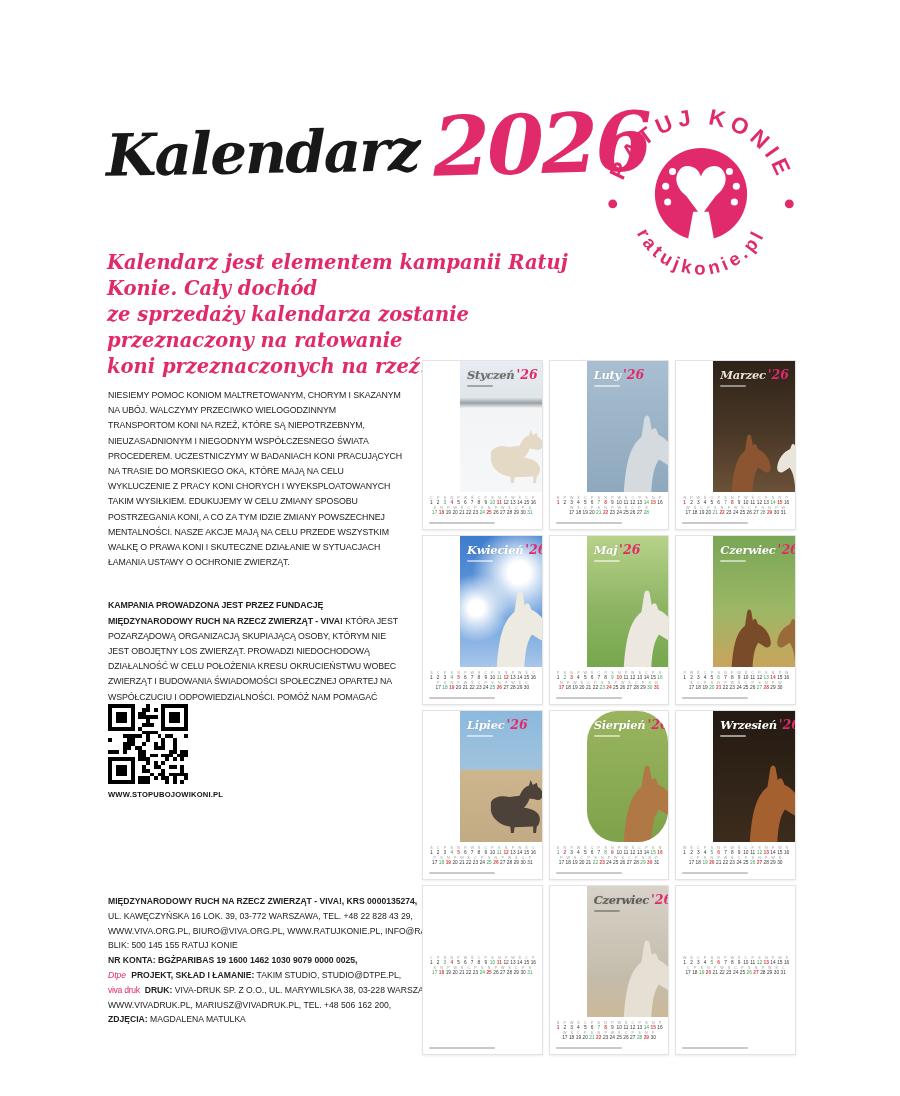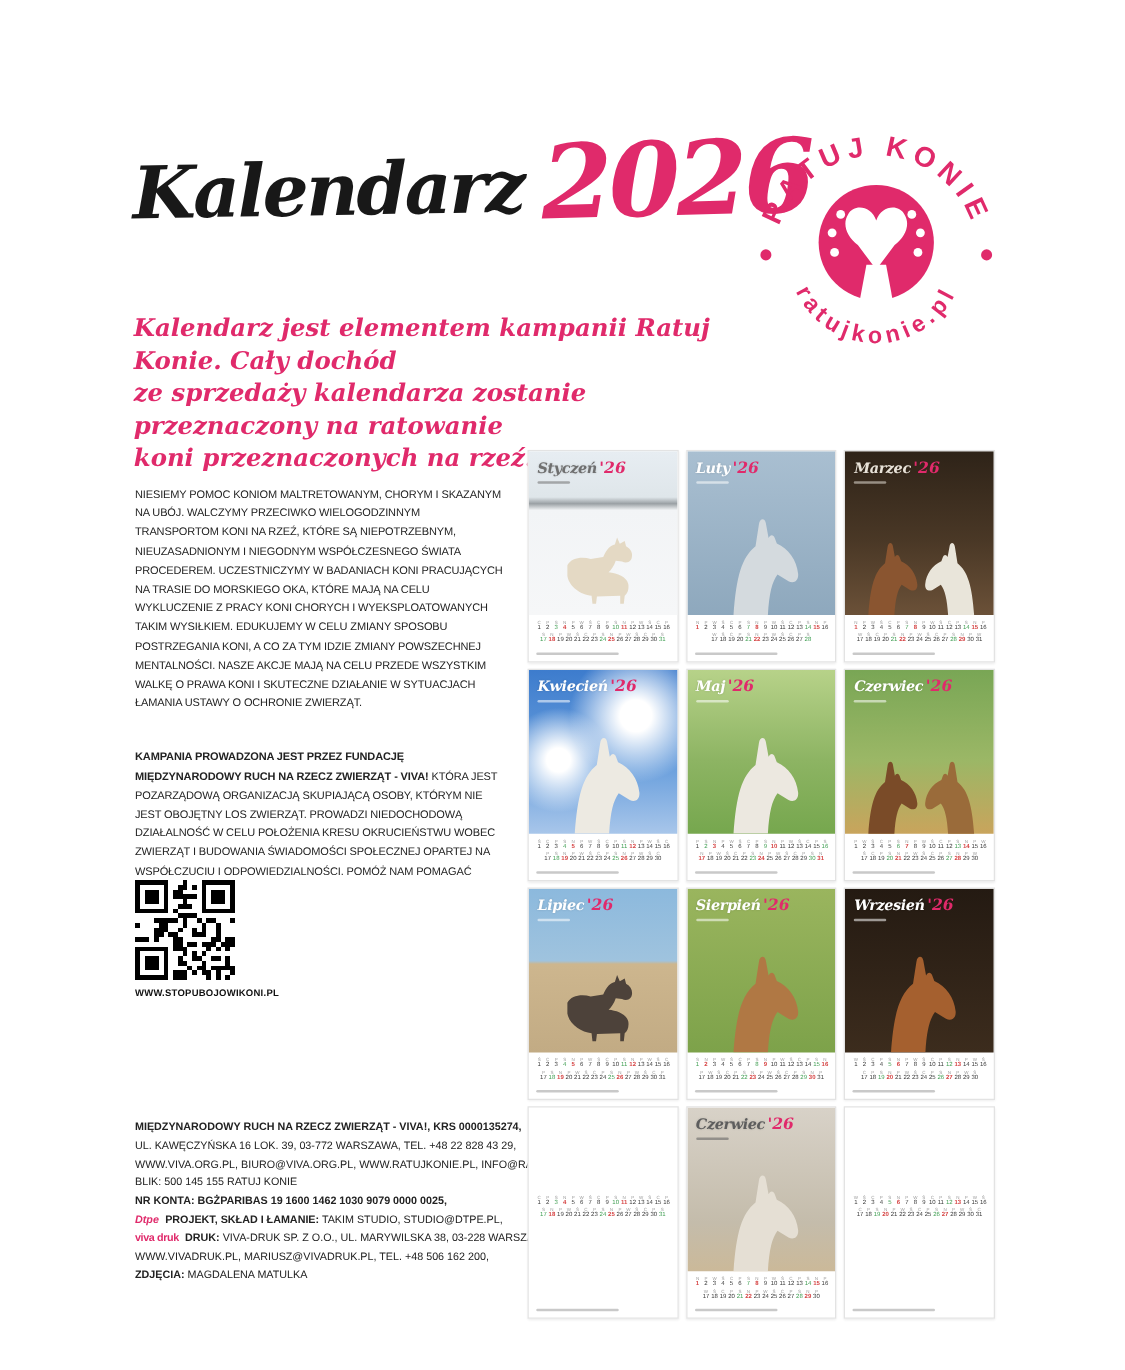--- a/index.html
+++ b/index.html
@@ -28,29 +28,29 @@
 
   
   .qr-wrap{position:absolute;left:108px;top:704px;width:120px;}
   .qr{width:80px;height:80px;display:block;}
   .qr-url{margin-top:6px;font-size:7.6px;font-weight:700;letter-spacing:0.2px;color:#111;}
 
   
   .footer{position:absolute;left:108px;top:894px;width:340px;font-size:8.6px;line-height:14.8px;color:#222;}
   .footer-line{white-space:nowrap;}
   .footer-line .b{font-weight:700;}
-  .footer-logo{color:var(--accent);font-weight:700;font-style:italic;margin-right:5px;letter-spacing:0;}
+  .footer-logo{color:var(--accent);font-weight:400;font-style:italic;margin-right:5px;letter-spacing:0;}
   .footer-logo.plain{font-style:normal;letter-spacing:-0.3px;}
 
   
   .grid{position:absolute;left:422px;top:360px;width:374px;display:grid;
         grid-template-columns:repeat(3,1fr);gap:5px 6px;}
   .cal-card{background:#fff;border:1px solid #e3e3e3;box-shadow:0 1px 2px rgba(0,0,0,.08);
             height:168px;display:flex;flex-direction:column;overflow:hidden;}
-  .photo{position:relative;height:131px;flex:none;overflow:hidden;}
+  .photo{position:relative;height:131px;flex:none;overflow:hidden;margin-left:37px;}
   .photo svg.horse{position:absolute;bottom:-2px;}
   .m-label{position:absolute;left:7px;top:5px;z-index:2;line-height:1;}
   .m-name{font-family:"DejaVu Serif",serif;font-style:italic;font-weight:700;font-size:11.5px;
           letter-spacing:-0.3px;text-shadow:0 0 2px rgba(0,0,0,0.15);}
   .m-year{font-family:"DejaVu Serif",serif;font-style:italic;font-weight:700;font-size:12.5px;
           color:var(--accent);margin-left:2px;}
   .m-caption{margin-top:3px;width:26px;height:2px;opacity:.55;border-radius:1px;}
   .dates{flex:1;padding:3px 5px 1px 5px;display:flex;flex-direction:column;justify-content:center;gap:1px;}
   .d-row{display:flex;justify-content:center;}
   .d-cell{width:6.8px;display:flex;flex-direction:column;align-items:center;line-height:1;}
@@ -1247,21 +1247,21 @@
               <span class="d-wd">P</span>
               <span class="d-num">31</span>
             </span>
           </div>
      </div>
      <div class="card-foot">
           <div class="foot-line"></div>
         </div>
       </div>
       <div class="cal-card">
-        <div class="photo" style="background:linear-gradient(180deg,#9ab55e 0%,#7da24a 100%);">
+        <div class="photo" style="background:linear-gradient(180deg,#9ab55e 0%,#7da24a 100%);border-radius:31px;">
        <div class="m-label">
          <span class="m-name" style="color:#ffffff;">Sierpień</span><span class="m-year">'26</span>
          <div class="m-caption" style="background:#ffffff;"></div>
        </div>
        <svg class="horse" width="66" height="92" viewBox="0 0 60 80" style="left:28px;">
             <use href="#horse-head" fill="#b07844"></use>
           </svg>
      </div>
      <div class="dates">
        <div class="d-row">

